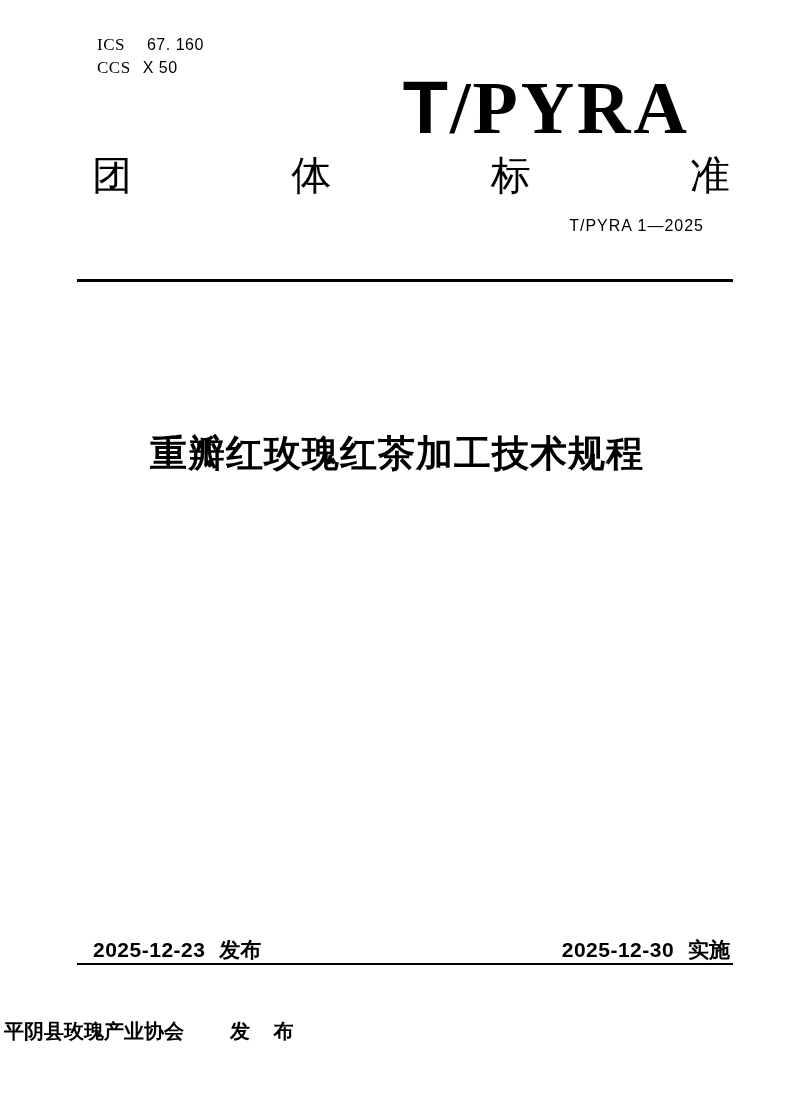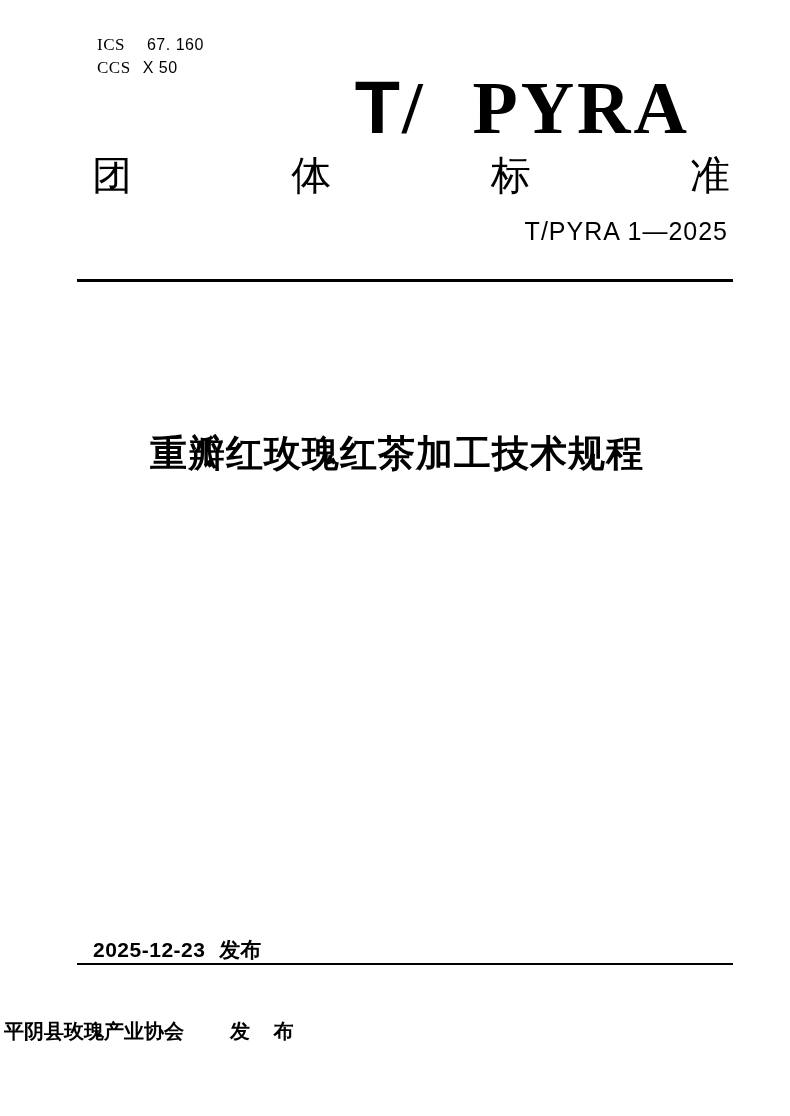--- a/index.html
+++ b/index.html
@@ -53,41 +53,41 @@
     font-family: "Liberation Sans", "DejaVu Sans", sans-serif;
     font-weight: bold;
     font-size: 74px;
   }
   .logo .logo-slash,
   .logo .logo-word {
     font-family: "Liberation Serif", "DejaVu Serif", serif;
     font-weight: bold;
     font-size: 74px;
   }
-  .logo .logo-word { letter-spacing: 3px; margin-left: 48px; }
+  .logo .logo-word { letter-spacing: 3px; }
 
   
   .standard-type {
     position: absolute;
     left: 88px;
     right: 60px;
     top: 148px;
     display: flex;
     justify-content: space-between;
     font-size: 40px;
     line-height: 46px;
     font-weight: normal;
   }
 
   
   .standard-code {
     position: absolute;
     top: 214px;
-    right: 63px;
-    font-size: 25px;
+    right: 87px;
+    font-size: 16px;
     letter-spacing: 1px;
     white-space: nowrap;
   }
 
   .rule {
     position: absolute;
     left: 75px;
     width: 656px;
     background: #000000;
   }
@@ -180,20 +180,24 @@
 
   <div class="rule rule-top"></div>
 
   <div class="title-cn">重瓣红玫瑰红茶加工技术规程</div>
 
   <div class="dates-row">
     <div>
       <span class="date-num">2025-12-23</span>
       <span class="date-label">发布</span>
     </div>
+    <div>
+      <span class="date-num">2025-12-30</span>
+      <span class="date-label">实施</span>
+    </div>
   </div>
 
   <div class="rule rule-bottom"></div>
 
   <div class="publisher-row">
     <span>平阴县玫瑰产业协会</span><span class="publish-label">发 布</span>
   </div>
 
 </div>
 

